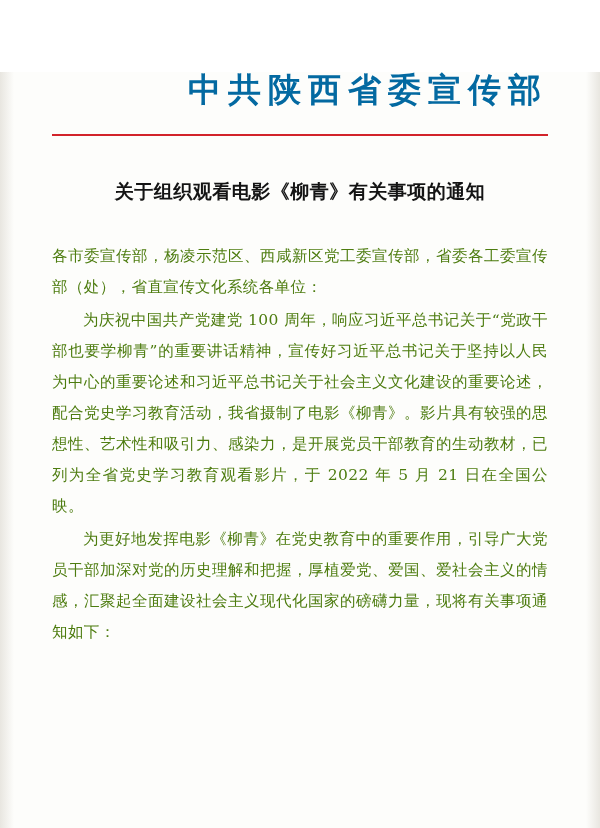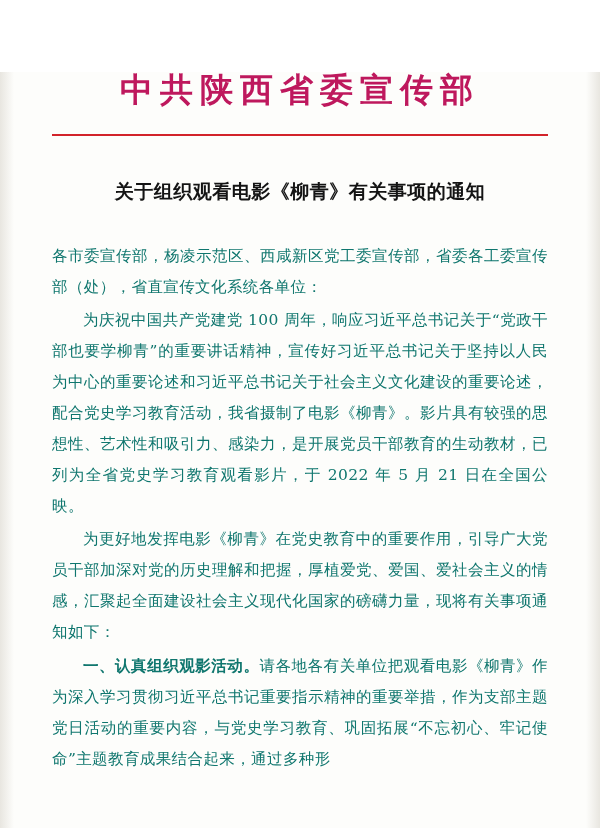--- a/index.html
+++ b/index.html
@@ -32,22 +32,22 @@
     right: 0; top: 0; bottom: 0;
     width: 14px;
     background: linear-gradient(to left, #e8e6e0, #fdfdfb);
   }
   .content {
     position: relative;
     padding: 0 52px;
   }
   .letterhead {
     margin-top: 72px;
-    text-align: center;
-    color: #be185d;
+    text-align: right;
+    color: #0369a1;
     font-family: "DejaVu Serif", "Liberation Serif", serif;
     font-weight: bold;
     font-size: 33px;
     letter-spacing: 7px;
     line-height: 1.1;
     white-space: nowrap;
   }
   .red-rule {
     margin: 26px 0 0 0;
     height: 2px;
@@ -59,21 +59,21 @@
     font-size: 19px;
     font-weight: bold;
     color: #141414;
     letter-spacing: 0.5px;
     line-height: 1.5;
     font-family: Liberation Serif, serif;
   }
   .body-text {
     margin-top: 34px;
     font-size: 15.5px;
-    color: #0f766e;
+    color: #4d7c0f;
     line-height: 2.0;
     text-align: justify;
     letter-spacing: 0.4px;
   }
   .para {
     margin: 0 0 0 0;
   }
   .para.indent {
     text-indent: 2em;
   }
@@ -96,19 +96,16 @@
     <div class="letterhead">中共陕西省委宣传部</div>
 
     <div class="red-rule"></div>
 
     <div class="doc-title">关于组织观看电影《柳青》有关事项的通知</div>
 
     <div class="body-text">
       <p class="para">各市委宣传部，杨凌示范区、西咸新区党工委宣传部，省委各工委宣传部（处），省直宣传文化系统各单位：</p>
       <p class="para indent">为庆祝中国共产党建党 100 周年，响应习近平总书记关于“党政干部也要学柳青”的重要讲话精神，宣传好习近平总书记关于坚持以人民为中心的重要论述和习近平总书记关于社会主义文化建设的重要论述，配合党史学习教育活动，我省摄制了电影《柳青》。影片具有较强的思想性、艺术性和吸引力、感染力，是开展党员干部教育的生动教材，已列为全省党史学习教育观看影片，于 2022 年 5 月 21 日在全国公映。</p>
       <p class="para indent">为更好地发挥电影《柳青》在党史教育中的重要作用，引导广大党员干部加深对党的历史理解和把握，厚植爱党、爱国、爱社会主义的情感，汇聚起全面建设社会主义现代化国家的磅礴力量，现将有关事项通知如下：</p>
-      <p class="para indent">
-        <span class="bold-run">一、认真组织观影活动。</span><span>请各地各有关单位把观看电影《柳青》作为深入学习贯彻习近平总书记重要指示精神的重要举措，作为支部主题党日活动的重要内容，与党史学习教育、巩固拓展“不忘初心、牢记使命”主题教育成果结合起来，通过多种形</span>
-      </p>
     </div>
 
   </div>
 </div>
 
 </body></html>

